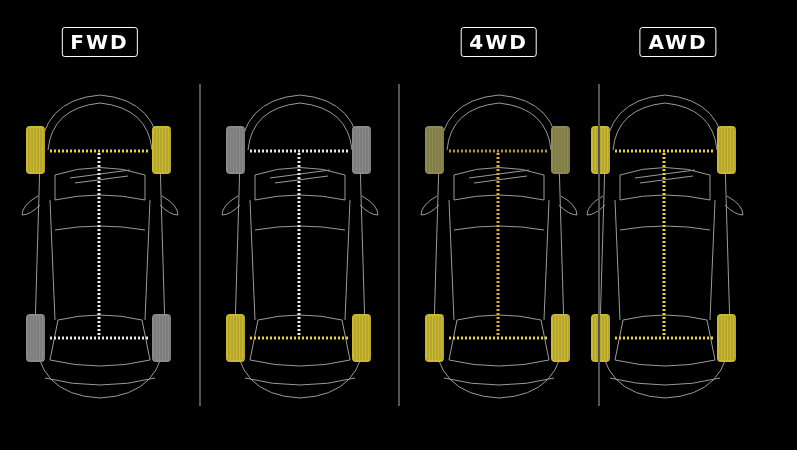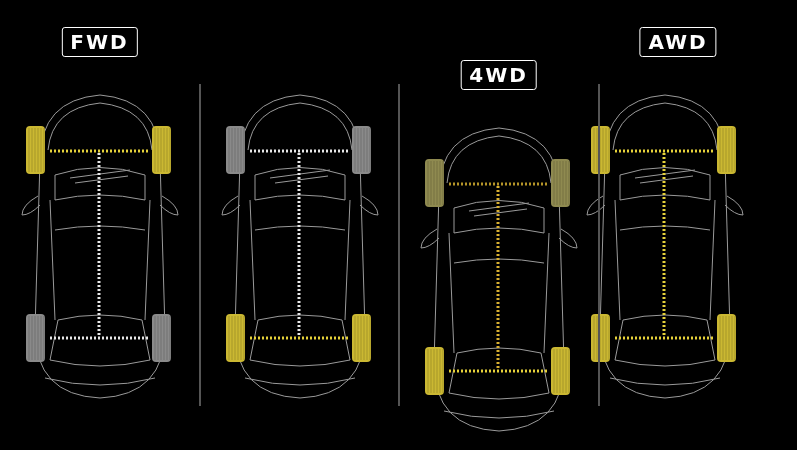--- a/index.html
+++ b/index.html
@@ -119,21 +119,21 @@
           <line x1="167" y1="316" x2="167" y2="360" stroke="#000" stroke-opacity="0.18" stroke-width="1"></line>
           <line x1="170" y1="316" x2="170" y2="360" stroke="#000" stroke-opacity="0.18" stroke-width="1"></line>
         </g>
    <g stroke-width="3" stroke-dasharray="2 2" fill="none">
     <line x1="50" y1="151" x2="148" y2="151" stroke="#e8e8e8"></line>
     <line x1="99" y1="153" x2="99" y2="337" stroke="#e8e8e8"></line>
     <line x1="50" y1="338" x2="148" y2="338" stroke="#e6d23a"></line>
    </g>
   </svg>
     </div>
-    <div class="panel" style="left: 399px; margin-top: 33px;">
+    <div class="panel" style="left: 399px;">
       <svg width="199" height="450" viewBox="0 0 199 450">
    <g fill="none" stroke="#9a9a9a" stroke-width="1">
     <path d="M40 160 Q40 100 100 95 Q160 100 160 160 L165 330 Q165 395 100 398 Q35 395 35 330 Z"></path>
     <path d="M48 150 Q52 108 100 103 Q148 108 152 150"></path>
     <path d="M55 175 Q100 160 145 175 L145 200 Q100 190 55 200 Z"></path>
     <path d="M55 230 Q100 222 145 230"></path>
     <path d="M50 200 L55 320 M150 200 L145 320"></path>
     <path d="M58 320 Q100 310 142 320 L150 360 Q100 372 50 360 Z"></path>
     <path d="M45 378 Q100 392 155 378"></path>
     <path d="M38 196 Q22 205 22 215 Q30 215 40 205 M162 196 Q178 205 178 215 Q170 215 160 205"></path>

